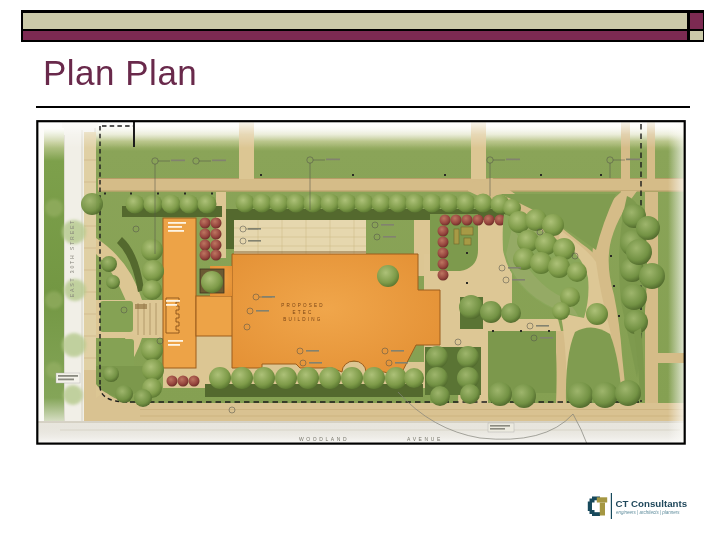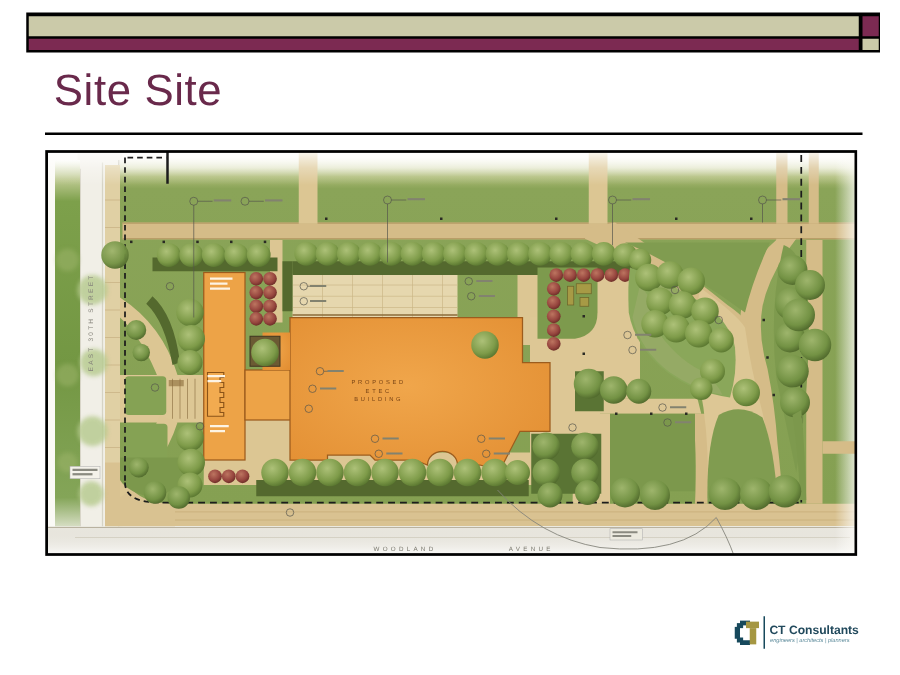--- a/index.html
+++ b/index.html
@@ -13,21 +13,21 @@
 <div class="abs" style="left:21px;top:10px;width:683px;height:32px;background:#000;"></div>
 
 <div class="abs" style="left:23px;top:12.5px;width:664px;height:16px;background:#cbcaa9;"></div>
 
 <div class="abs" style="left:23px;top:31px;width:664px;height:9px;background:#7c2a52;"></div>
 
 <div class="abs" style="left:689.5px;top:12.5px;width:13px;height:16px;background:#7c2a52;"></div>
 
 <div class="abs" style="left:689.5px;top:31px;width:13px;height:9px;background:#cbcaa9;"></div>
 
-<div class="abs" style="left:43px;top:53px;font-size:35px;color:#69294b;letter-spacing:0.5px;">Site Site</div>
+<div class="abs" style="left:43px;top:53px;font-size:35px;color:#69294b;letter-spacing:0.5px;">Plan Plan</div>
 
 <div class="abs" style="left:36px;top:106px;width:654px;height:2px;background:#000;"></div>
 
 <svg class="abs" style="left:36px;top:119px;" width="650" height="326" viewBox="36 119 650 326">
   <defs>
     <linearGradient id="topfade" x1="0" y1="0" x2="0" y2="1">
       <stop offset="0" stop-color="#fafaf4"></stop>
       <stop offset="0.03" stop-color="#e2e5c8"></stop>
       <stop offset="0.055" stop-color="#aebc77"></stop>
       <stop offset="0.09" stop-color="#8aa458"></stop>

